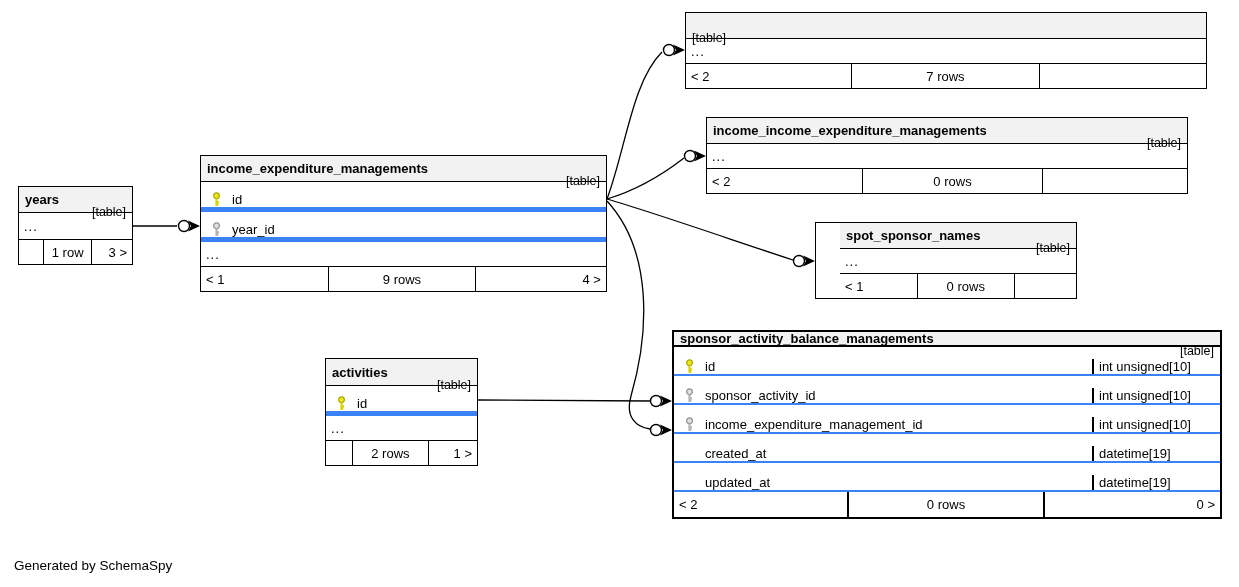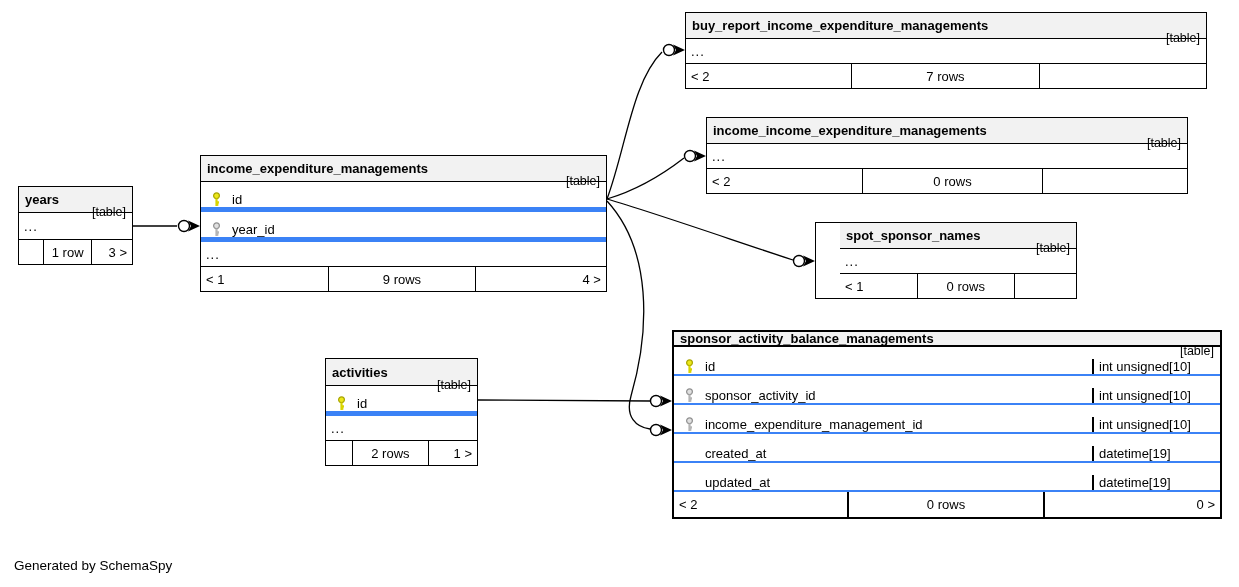--- a/index.html
+++ b/index.html
@@ -125,21 +125,20 @@
     <div class="ell">...</div>
     <div class="ftr">
       <span class="fcell sep" style="width:31.5%;">&lt; 1</span>
       <span class="fcell sep center" style="width:36.5%;">9 rows</span>
       <span class="fcell right" style="width:32%;">4 &gt;</span>
     </div>
   </div>
 
   <div class="tbl" style="left:685px;top:12px;width:522px;">
     <div class="hdr">
-      <span class="nm">buy_report_income_expenditure_managements</span>
       <span class="tag">[table]</span>
     </div>
     <div class="ell">...</div>
     <div class="ftr">
       <span class="fcell sep" style="width:32%;">&lt; 2</span>
       <span class="fcell sep center" style="width:36%;">7 rows</span>
       <span class="fcell right" style="width:32%;"></span>
     </div>
   </div>
 

